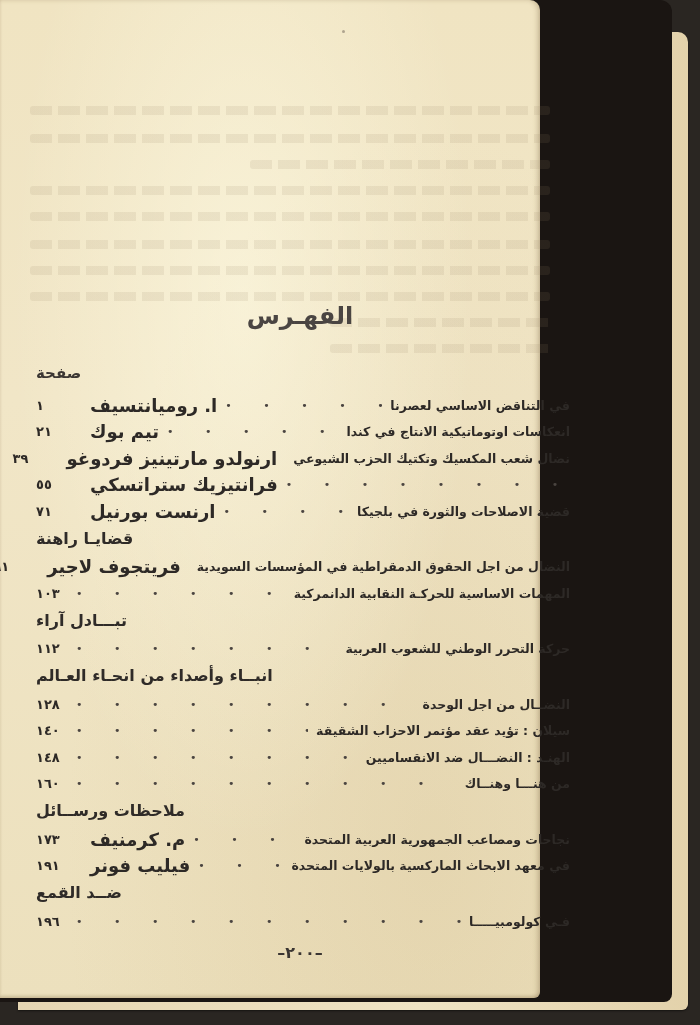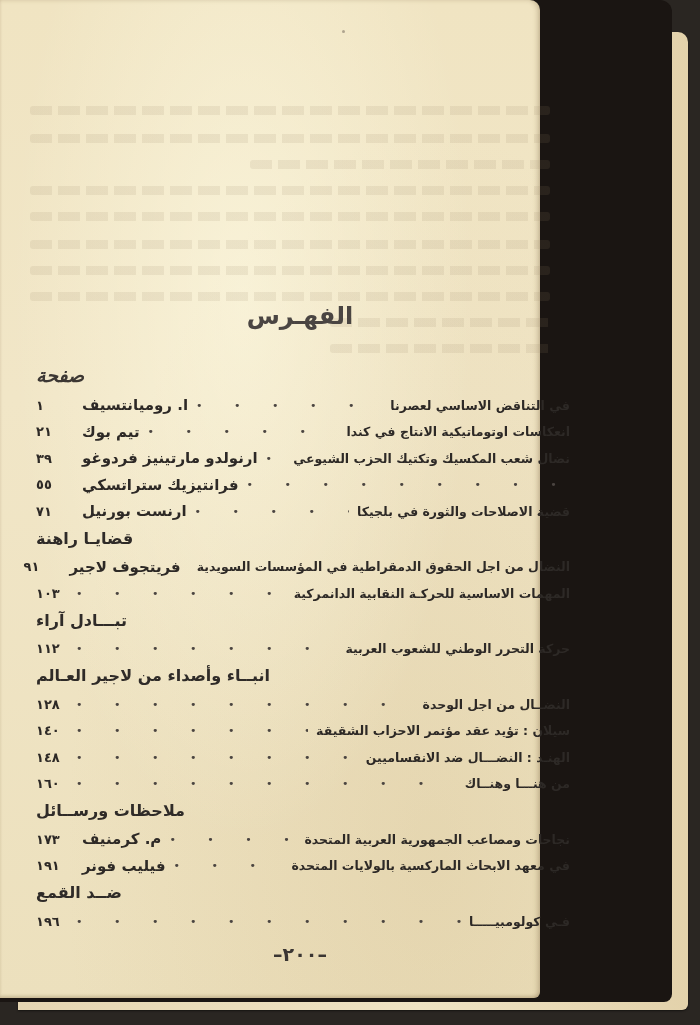--- a/index.html
+++ b/index.html
@@ -75,25 +75,24 @@
       font-size: 24px;
       font-weight: bold;
       color: #4a4542;
       direction: rtl;
       letter-spacing: 1px;
     }
     .page-col-label {
       position: absolute;
       left: 36px;
       top: 364px;
-      font-size: 19px;
+      font-size: 15px;
       font-weight: bold;
       color: #3c3733;
       direction: rtl;
-      font-style: italic;
     }
     .toc {
       position: absolute;
       left: 36px;
       top: 392px;
       width: 534px;
       direction: rtl;
       color: #2d2926;
     }
     .section-heading {
@@ -126,37 +125,37 @@
       font-size: 11px;
       text-align: left;
       direction: ltr;
     }
     .entry .dots::before {
       content: "• • • • • • • • • • • • • • • • • • • • • • • • • •";
     }
     .entry .author {
       font-weight: bold;
       flex: 0 0 auto;
-      margin-left: 14px;
-      font-size: 15px;
+      margin-left: 22px;
+      font-size: 18px;
     }
     .entry .pnum {
       flex: 0 0 32px;
       text-align: left;
       font-weight: bold;
       font-size: 13px;
       direction: ltr;
     }
     .folio {
       position: absolute;
       left: 0;
       width: 600px;
       top: 943px;
       text-align: center;
-      font-size: 19px;
+      font-size: 16px;
       font-weight: bold;
       color: #3a3532;
       direction: rtl;
     }
   </style>
 </head>
 <body>
 
 <div class="backdrop-page"></div>
 <div class="page-shadow"></div>
@@ -223,21 +222,21 @@
       <span class="pnum">١٠٣</span>
     </div>
 
     <div class="section-heading">تبـــادل آراء</div>
     <div class="entry">
       <span class="title">حركة التحرر الوطني للشعوب العربية</span>
       <span class="dots"></span>
       <span class="pnum">١١٢</span>
     </div>
 
-    <div class="section-heading">انبــاء وأصداء من لاجير العـالم</div>
+    <div class="section-heading">انبــاء وأصداء من انحـاء العـالم</div>
     <div class="entry">
       <span class="title">النضــال من اجل الوحدة</span>
       <span class="dots"></span>
       <span class="pnum">١٢٨</span>
     </div>
     <div class="entry">
       <span class="title">سيلان : تؤيد عقد مؤتمر الاحزاب الشقيقة</span>
       <span class="dots"></span>
       <span class="pnum">١٤٠</span>
     </div>

